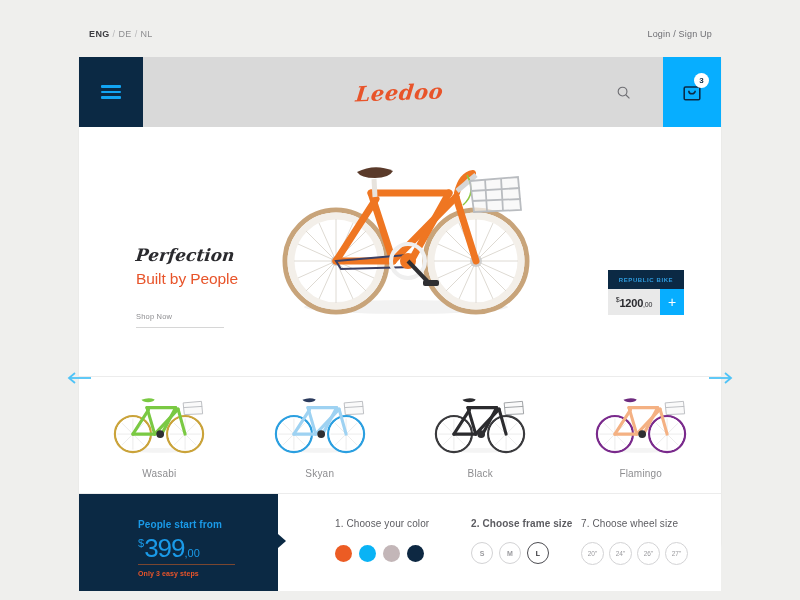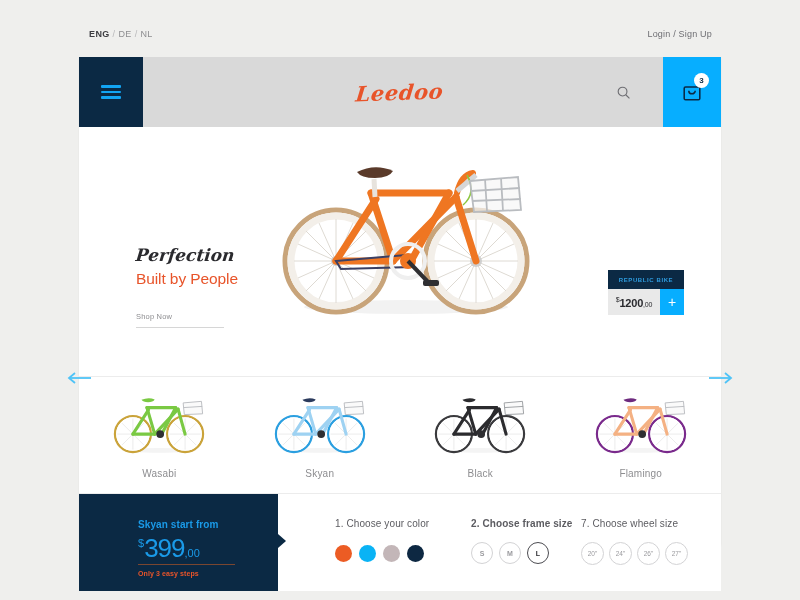--- a/index.html
+++ b/index.html
@@ -388,21 +388,21 @@
             <path d="M197 46 L244 42 L247 74 L200 76 Z"></path>
               <line x1="198" y1="58" x2="246" y2="55"></line>
           </g>
         </svg>
         <div class="tlabel">Flamingo</div>
       </div>
     </div>
 
     <div class="config">
       <div class="price-panel">
-        <div class="pp-label">Skyan start from</div>
+        <div class="pp-label">People start from</div>
         <div class="pp-amount">
           <sup>$</sup><span>399</span><sub>,00</sub>
         </div>
         <div class="pp-rule"></div>
         <div class="pp-steps">Only 3 easy steps</div>
       </div>
       <div class="pp-arrow"></div>
 
       <div class="steps">
         <div class="step" style="left:57px;">

